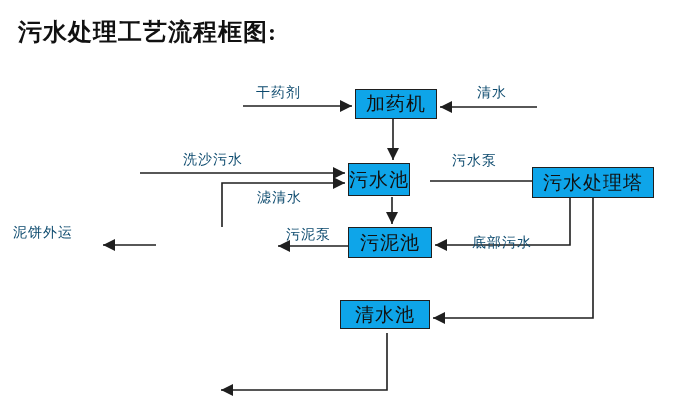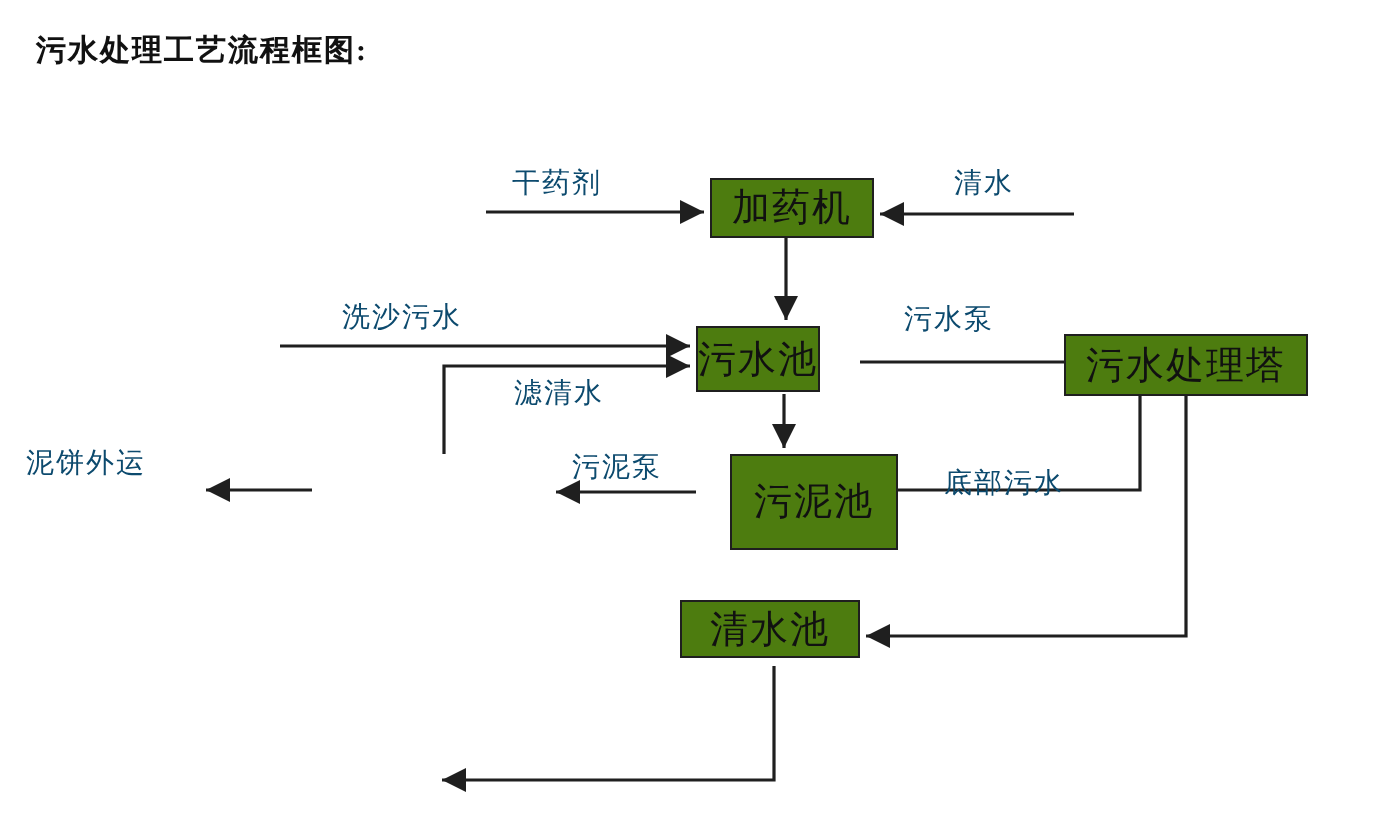--- a/index.html
+++ b/index.html
@@ -7,30 +7,30 @@
     position:relative;
     width:700px;height:420px;
     background:#ffffff;
     font-family:"Liberation Serif","DejaVu Serif",serif;
     color:#000;
     overflow:hidden;
   }
   .title{
     position:absolute;left:18px;top:16px;
     margin:0;
-    font-size:15px;font-weight:bold;
+    font-size:24px;font-weight:bold;
     letter-spacing:1px;
     color:#111;
   }
   .wires{position:absolute;left:0;top:0;}
   .node{
     position:absolute;
     box-sizing:border-box;
     border:1.6px solid #1f1f1f;
-    background:#4d7c0f;
+    background:#0ea5e9;
     display:flex;align-items:center;justify-content:center;
     font-size:19px;
     letter-spacing:1px;
     color:#111;
     white-space:nowrap;
   }
   .lbl{
     position:absolute;
     font-size:14px;
     line-height:1;
@@ -64,25 +64,25 @@
       <line x1="156" y1="245" x2="103" y2="245" marker-end="url(#arrow)"></line>
       <polyline points="570,198 570,245 435,245" marker-end="url(#arrow)"></polyline>
       <polyline points="593,198 593,318 433,318" marker-end="url(#arrow)"></polyline>
       <polyline points="387,333 387,390 221,390" marker-end="url(#arrow)"></polyline>
     </g>
   </svg>
 
   <div class="node" style="left:355px;top:89px;width:82px;height:30px">加药机</div>
   <div class="node" style="left:348px;top:163px;width:62px;height:33px">污水池</div>
   <div class="node" style="left:532px;top:167px;width:122px;height:31px">污水处理塔</div>
-  <div class="node" style="left:365px;top:227px;width:84px;height:48px">污泥池</div>
+  <div class="node" style="left:348px;top:227px;width:84px;height:31px">污泥池</div>
   <div class="node" style="left:340px;top:300px;width:90px;height:29px">清水池</div>
 
   <span class="lbl" style="left:256px;top:86px">干药剂</span>
   <span class="lbl" style="left:477px;top:86px">清水</span>
-  <span class="lbl" style="left:171px;top:153px">洗沙污水</span>
+  <span class="lbl" style="left:183px;top:153px">洗沙污水</span>
   <span class="lbl" style="left:452px;top:154px">污水泵</span>
   <span class="lbl" style="left:257px;top:191px">滤清水</span>
   <span class="lbl" style="left:286px;top:228px">污泥泵</span>
   <span class="lbl" style="left:472px;top:236px">底部污水</span>
   <span class="lbl" style="left:13px;top:226px">泥饼外运</span>
 
 </div>
 
 </body></html>

